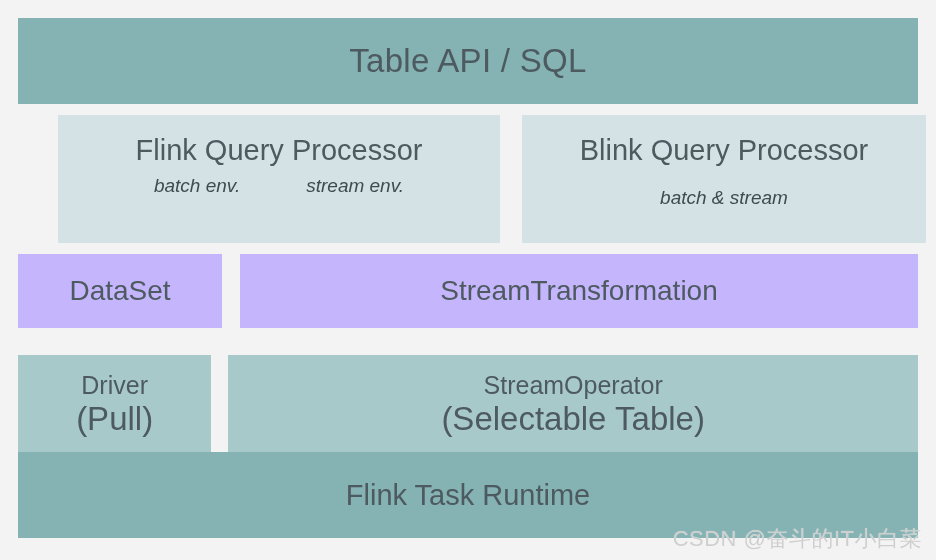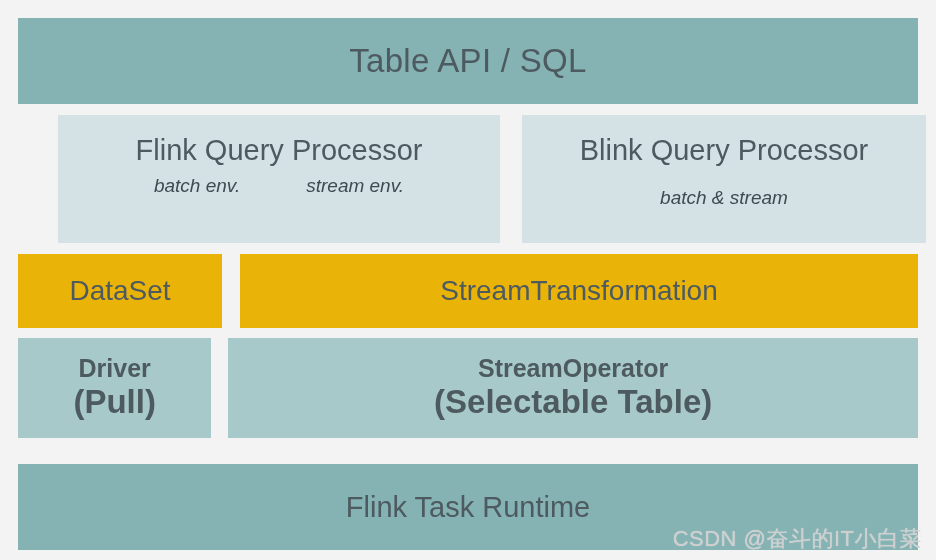--- a/index.html
+++ b/index.html
@@ -53,37 +53,37 @@
   #box-flink-query-processor { width: 442px; }
   #spacer-processors         { width: 22px; }
   #box-blink-query-processor { width: 404px; }
   #row-processors .title { font-size: 29px; font-weight: 400; }
   .sub-row  { display: flex; justify-content: center; margin-top: 20px; width: 100%; }
   .subtitle { font-size: 19px; font-style: italic; font-weight: 400; color: #3f4b51; }
   #box-flink-query-processor .sub-row { gap: 66px; margin-top: 8px; }
 
   
   #row-transformation       { top: 236px; height: 74px; }
-  #row-transformation .box  { height: 74px; background: #eab308; }
+  #row-transformation .box  { height: 74px; background: #c4b5fd; }
   #box-dataset              { width: 204px; }
   #spacer-transformation    { width: 18px; }
   #box-streamtransformation { width: 678px; }
   #row-transformation .title { font-size: 28px; }
 
   
-  #row-operator      { top: 320px; height: 100px; font-weight: bold; }
+  #row-operator      { top: 337px; height: 100px; }
   #row-operator .box { height: 100px; background: #a8c9ca; }
   #box-driver         { width: 204px; }
   #spacer-operator    { width: 18px; }
   #box-streamoperator { width: 728px; }
   #row-operator .title { font-size: 25px; }
   #row-operator .line2 { font-size: 33px; }
 
   
-  #row-runtime       { top: 446px; height: 66px; }
+  #row-runtime       { top: 434px; height: 66px; }
   #row-runtime .box  { width: 100%; height: 86px; background: #85b2b3; }
   #row-runtime .title{ font-size: 29px; }
 
   
   #watermark {
     position: absolute;
     right: 14px;
     bottom: 6px;
     font-size: 22px;
     color: #cfcfcf;

